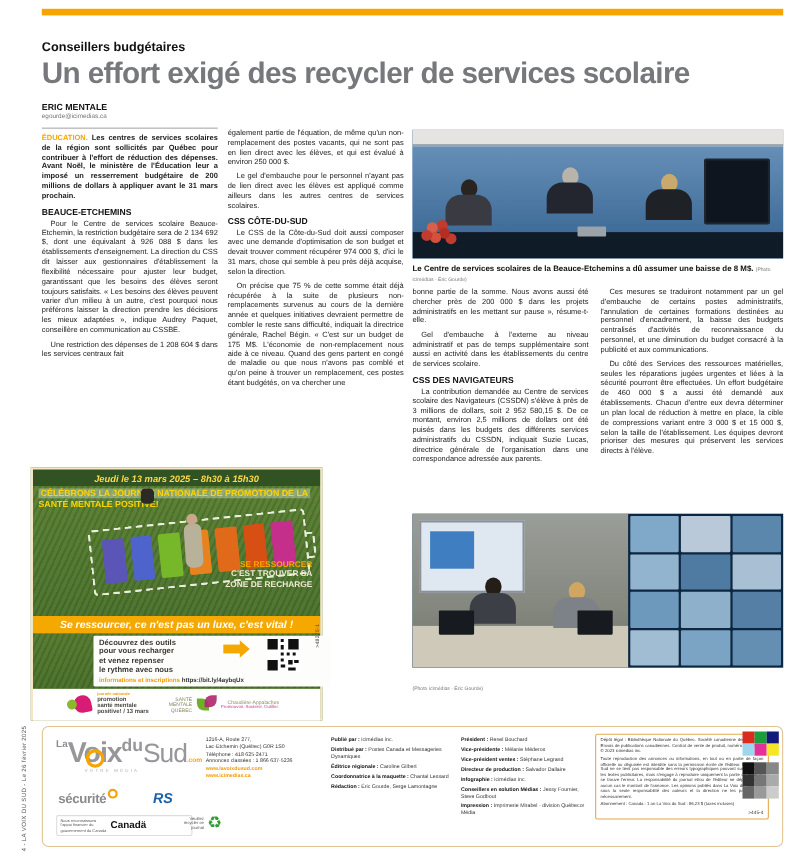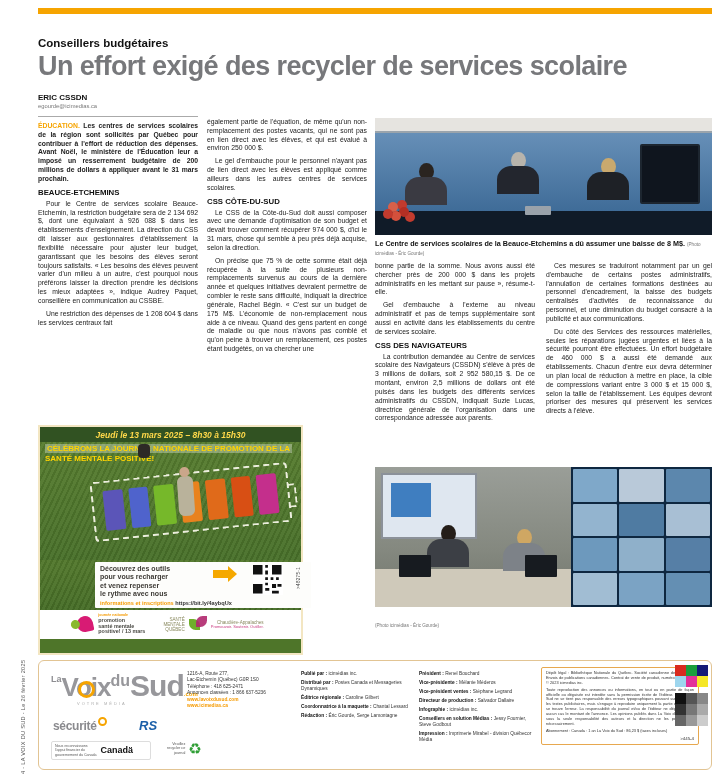--- a/index.html
+++ b/index.html
@@ -51,21 +51,21 @@
   #photo2 .vgrid{position:absolute;left:196px;top:0;right:0;bottom:0;display:grid;
     grid-template-columns:repeat(3,1fr);grid-template-rows:repeat(4,1fr);gap:2px;padding:2px;box-sizing:border-box}
   #photo2 .vgrid div{border-radius:1px}
 
   .cap{position:absolute;width:337px;font-size:7.2px;font-weight:bold;line-height:1.25;color:#111}
   .credit{font-size:4.6px;color:#777;font-weight:normal}
   #cap1{left:375px;top:239px}
   #cap2{left:375px;top:611px}
 
   
-  #ad{left:38px;top:425px;width:265px;height:230px;border:2px solid #f3e6c2;box-sizing:border-box;background:#4e7529}
+  #ad{left:28px;top:425px;width:265px;height:230px;border:2px solid #f3e6c2;box-sizing:border-box;background:#4e7529}
   .ad-datebar{height:15px;background:#315222;color:#ffd94a;font-weight:bold;font-style:italic;font-size:8.5px;
     display:flex;align-items:center;justify-content:center}
   .ad-grass{position:relative;height:118px;
     background:repeating-linear-gradient(115deg,rgba(0,0,0,.07) 0 2px,rgba(255,255,255,.04) 2px 5px),linear-gradient(#577d2f,#48702a)}
   .ad-head{position:absolute;top:2px;left:5px;right:5px;font-size:8px;font-weight:bold;color:#ffd400;line-height:1.2}
   .ad-head .hl1{background:rgba(255,255,255,.32);display:inline;padding:0 2px}
   .battery{position:absolute;left:52px;top:30px;width:198px;height:60px;transform:rotate(-6deg);
     border:2px dashed #eceedd;border-radius:4px;display:flex;gap:6px;padding:8px 10px;box-sizing:border-box}
   .battery::after{content:"";position:absolute;right:-9px;top:20px;width:6px;height:20px;border:2px dashed #eceedd;border-left:none;border-radius:0 3px 3px 0}
   .battery div{flex:1;border-radius:2px}
@@ -105,58 +105,58 @@
   #edge-text{left:20px;top:628px;height:146px;writing-mode:vertical-rl;transform:rotate(180deg);
     font-size:5.6px;color:#555;white-space:nowrap}
 
   
   #masthead{left:38px;top:660px;width:674px;height:110px;border:1px solid #e2c493;border-radius:6px;box-sizing:border-box;background:#fff}
   #masthead .m{position:absolute}
   #vs-logo{left:12px;top:8px;width:130px}
   .l-la{font-size:9px;color:#8e8e92;font-weight:bold;vertical-align:14px}
   .l-voix{font-size:26px;color:#97979b;font-weight:bold;letter-spacing:-1px;position:relative}
   .l-du{font-size:16px;color:#97979b;font-weight:bold;vertical-align:10px}
-  .l-sud{font-size:30px;color:#97979b;font-weight:bold;letter-spacing:-1px}
+  .l-sud{font-size:24px;color:#97979b;font-weight:normal;letter-spacing:-1px}
   .l-com{font-size:6px;color:#f6a400;font-weight:bold}
   .l-tag{font-size:4px;color:#b0b0b0;letter-spacing:2px;margin-top:-2px;margin-left:26px}
   .l-ring{position:absolute;left:27px;top:12px;width:11px;height:11px;border:3px solid #f6a400;border-radius:50%}
   #addr{left:148px;top:10px;width:108px;font-size:4.8px;line-height:1.35;color:#333}
   #addr .web{color:#f59a00;font-weight:bold}
   .staffcol{font-size:4.8px;line-height:1.25;color:#333}
   #staffA{left:262px;top:10px;width:112px}
   #staffB{left:380px;top:10px;width:118px}
   .staffcol .ent{margin-bottom:3px}
   .staffcol b{color:#111}
   #legalbox{left:502px;top:6px;width:158px;border:1px solid #e7a84f;border-radius:2px;padding:3px 4px;box-sizing:border-box;
     font-size:3.9px;line-height:1.25;color:#333;text-align:justify}
   #legalbox p{margin:0 0 2px}
   #legal-num{text-align:right;font-size:4.4px;color:#333;margin-top:2px}
   #cbars{left:636px;top:4px;width:34px}
   #cbars .grid{display:grid;grid-template-columns:repeat(3,11px);grid-auto-rows:11px}
   #cbars .g2{margin-top:6px;grid-template-columns:repeat(3,11px)}
   #icim{left:14px;top:56px;font-size:12px;font-weight:bold;color:#8a8a8e;letter-spacing:-.3px;position:absolute}
   #icim::after{content:"";display:inline-block;width:5px;height:5px;border:2px solid #f6a400;border-radius:50%;margin-left:1px;vertical-align:4px}
   #rs{left:100px;top:57px;font-size:13px;font-weight:bold;font-style:italic;color:#1b5fa8}
-  #canada{left:12px;top:80px;width:100px;border:1px solid #ddd;border-radius:2px;padding:2px 3px;display:flex;gap:4px;align-items:center;box-sizing:border-box}
+  #canada{left:12px;top:80px;width:124px;border:1px solid #ddd;border-radius:2px;padding:2px 3px;display:flex;gap:4px;align-items:center;box-sizing:border-box}
   #canada .sup{font-size:3.6px;color:#555;line-height:1.2}
   #canada .wordmark{font-size:9px;font-weight:bold;color:#111}
   #recycle{left:128px;top:80px;display:flex;gap:3px;align-items:center}
   #recycle .sym{font-size:15px;color:#2f9e35;line-height:1}
   #recycle .txt{font-size:3.8px;color:#555;line-height:1.2;text-align:right}
 </style>
 </head>
 <body>
 
 <div class="abs" id="topbar"></div>
 <div class="abs vert" id="edge-text">4 - LA VOIX DU SUD - Le 26 février 2025</div>
 
 <div class="abs" id="kicker">Conseillers budgétaires</div>
 <div class="abs" id="headline">Un effort exigé des recycler de services scolaire</div>
 <div class="abs" id="byline">
-  <div class="author">ERIC CSSDN</div>
+  <div class="author">ERIC MENTALE</div>
   <div class="email">egourde@icimedias.ca</div>
 </div>
 
 <div class="col" id="col1">
   <p class="body lead"><span class="edu">ÉDUCATION.</span><span> Les centres de services scolaires de la région sont sollicités par Québec pour contribuer à l'effort de réduction des dépenses. Avant Noël, le ministère de l'Éducation leur a imposé un resserrement budgétaire de 200 millions de dollars à appliquer avant le 31 mars prochain.</span></p>
   <div class="sect">BEAUCE-ETCHEMINS</div>
   <p class="body ind">Pour le Centre de services scolaire Beauce-Etchemin, la restriction budgétaire sera de 2 134 692 $, dont une équivalant à 926 088 $ dans les établissements d'enseignement. La direction du CSS dit laisser aux gestionnaires d'établissement la flexibilité nécessaire pour ajuster leur budget, garantissant que les besoins des élèves seront toujours satisfaits. « Les besoins des élèves peuvent varier d'un milieu à un autre, c'est pourquoi nous préférons laisser la direction prendre les décisions les mieux adaptées », indique Audrey Paquet, conseillère en communication au CSSBE.</p>
   <p class="body ind">Une restriction des dépenses de 1 208 604 $ dans les services centraux fait</p>
 </div>
 
@@ -246,21 +246,27 @@
       <div style="background:#5b55b8"></div>
         <div style="background:#4f63cc"></div>
       <div style="background:#76b82a"></div>
         <div style="background:#e8821e"></div>
       <div style="background:#e06a1a"></div>
         <div style="background:#d84f14"></div>
       <div style="background:#c42f8c"></div>
     </div>
     <div class="ad-person2"></div>
     <div class="ad-person"></div>
-  </div>
+    <div class="ad-tag">
+      <div class="t1">SE RESSOURCER</div>
+      <div class="t2">C'EST TROUVER SA</div>
+      <div class="t2">ZONE DE RECHARGE</div>
+    </div>
+  </div>
+  <div class="ad-banner">Se ressourcer, ce n'est pas un luxe, c'est vital !</div>
   <div class="ad-grass2">
     <div class="ad-box">
       <div class="lines">
         <div>Découvrez des outils</div>
         <div>pour vous recharger</div>
         <div>et venez repenser</div>
         <div>le rythme avec nous</div>
       </div>
       <div class="ad-arrow"></div>
       <svg class="ad-qr" viewBox="0 0 21 21">

